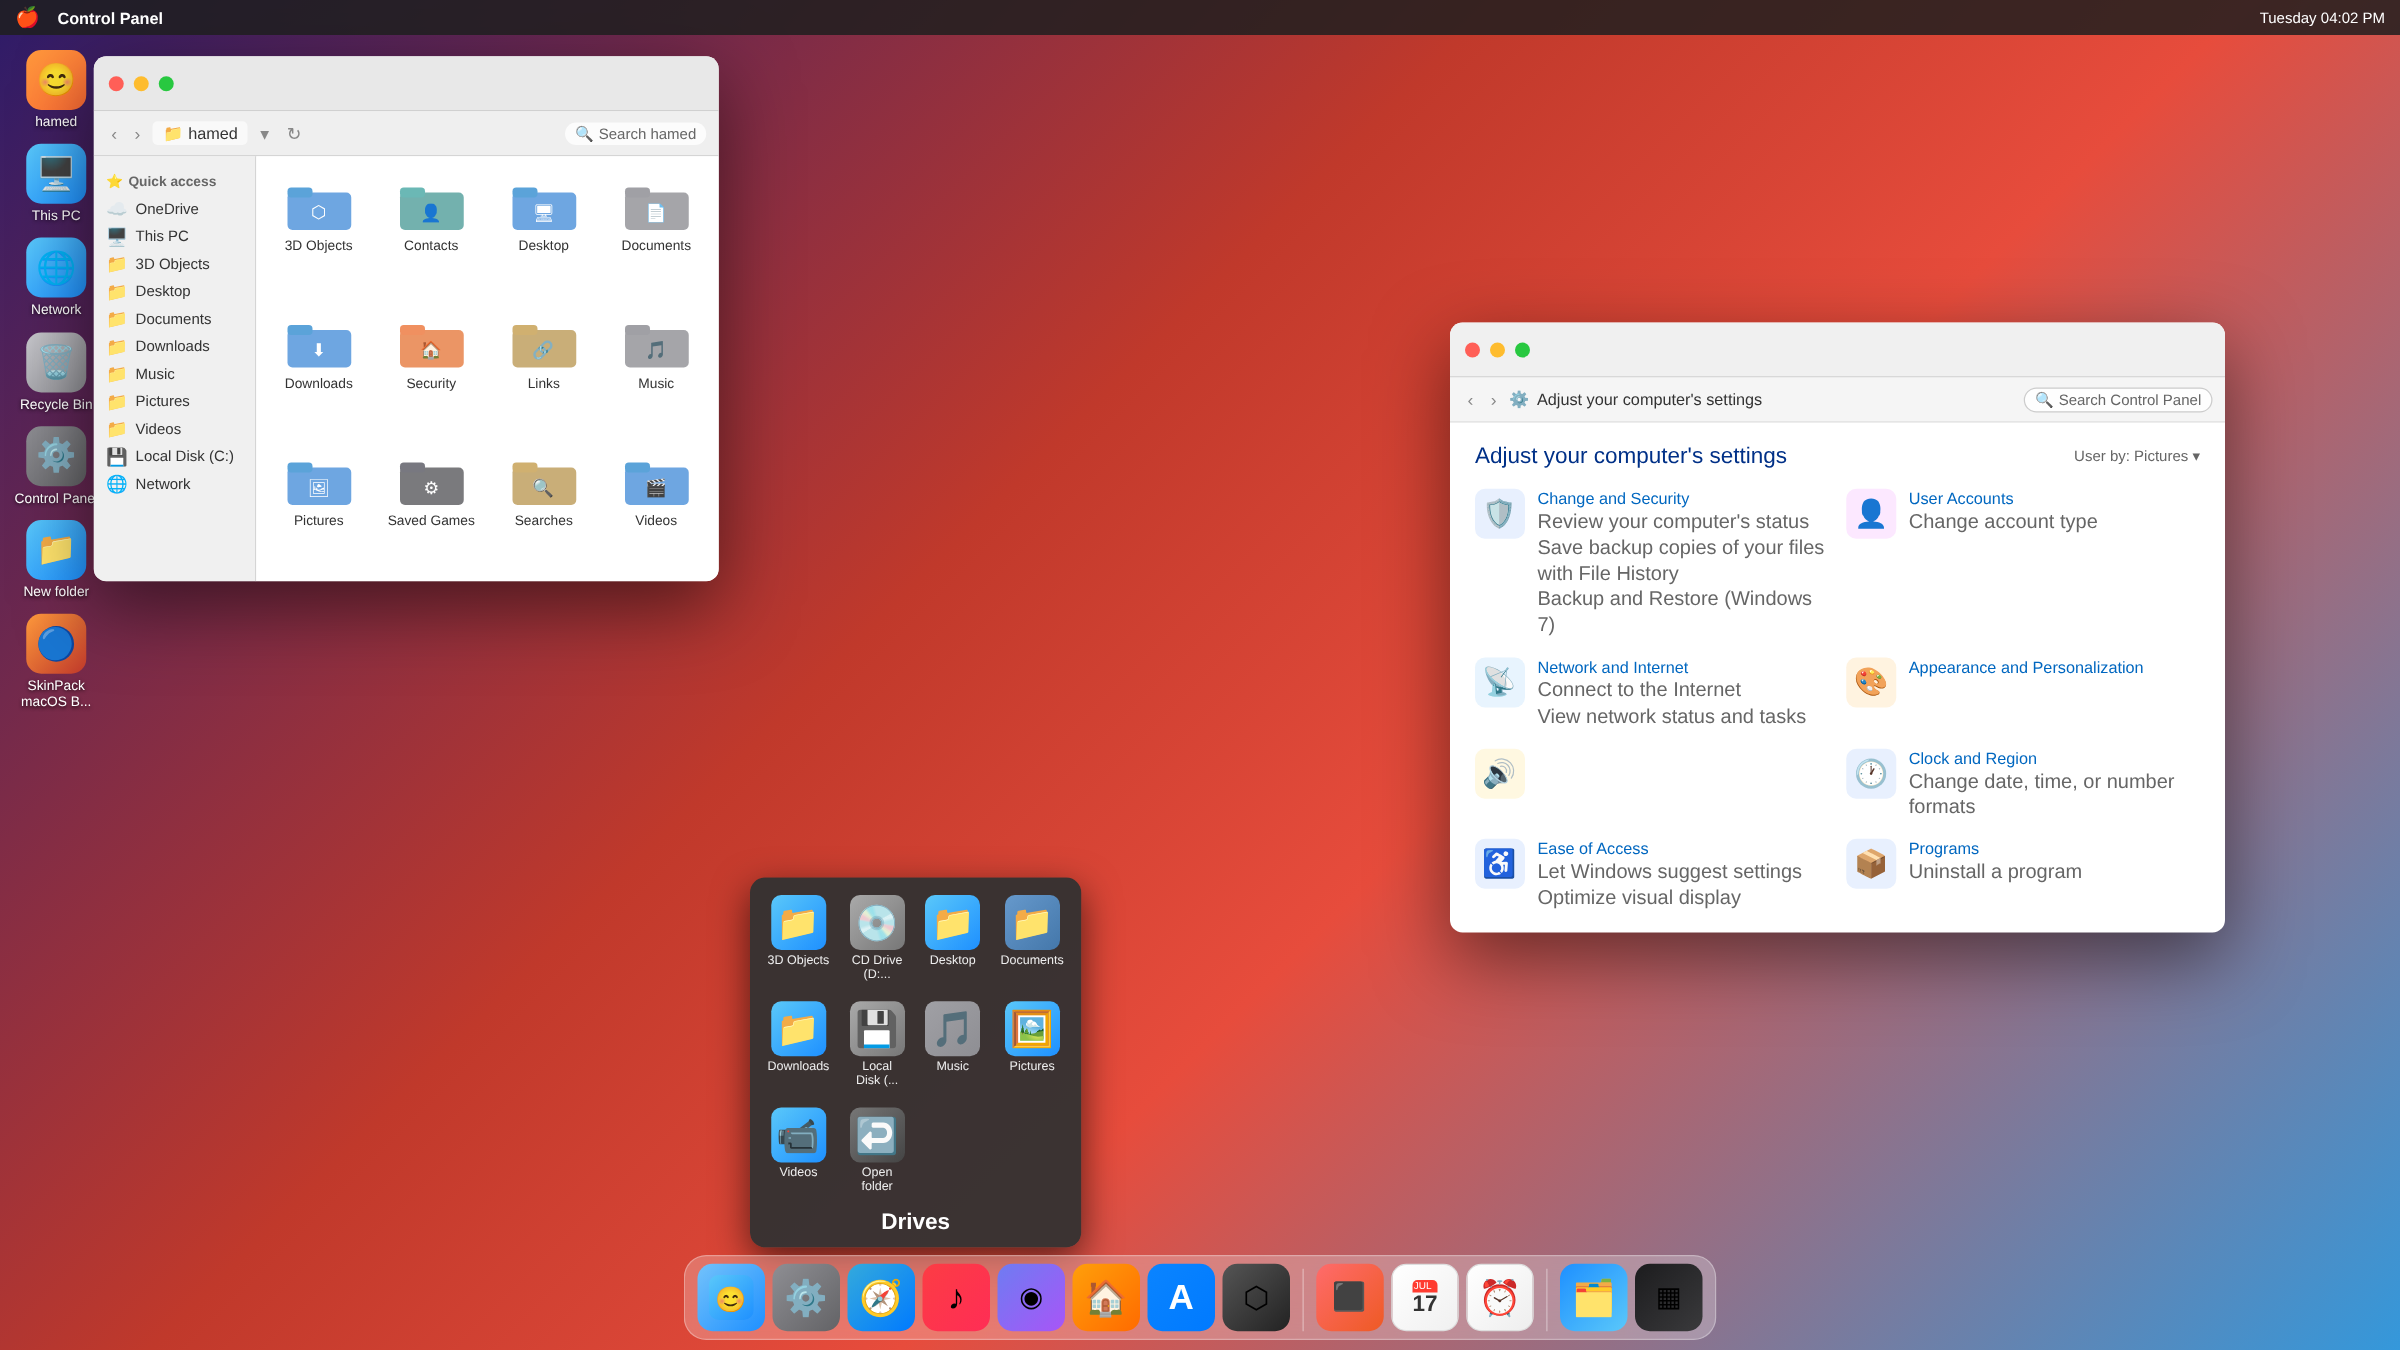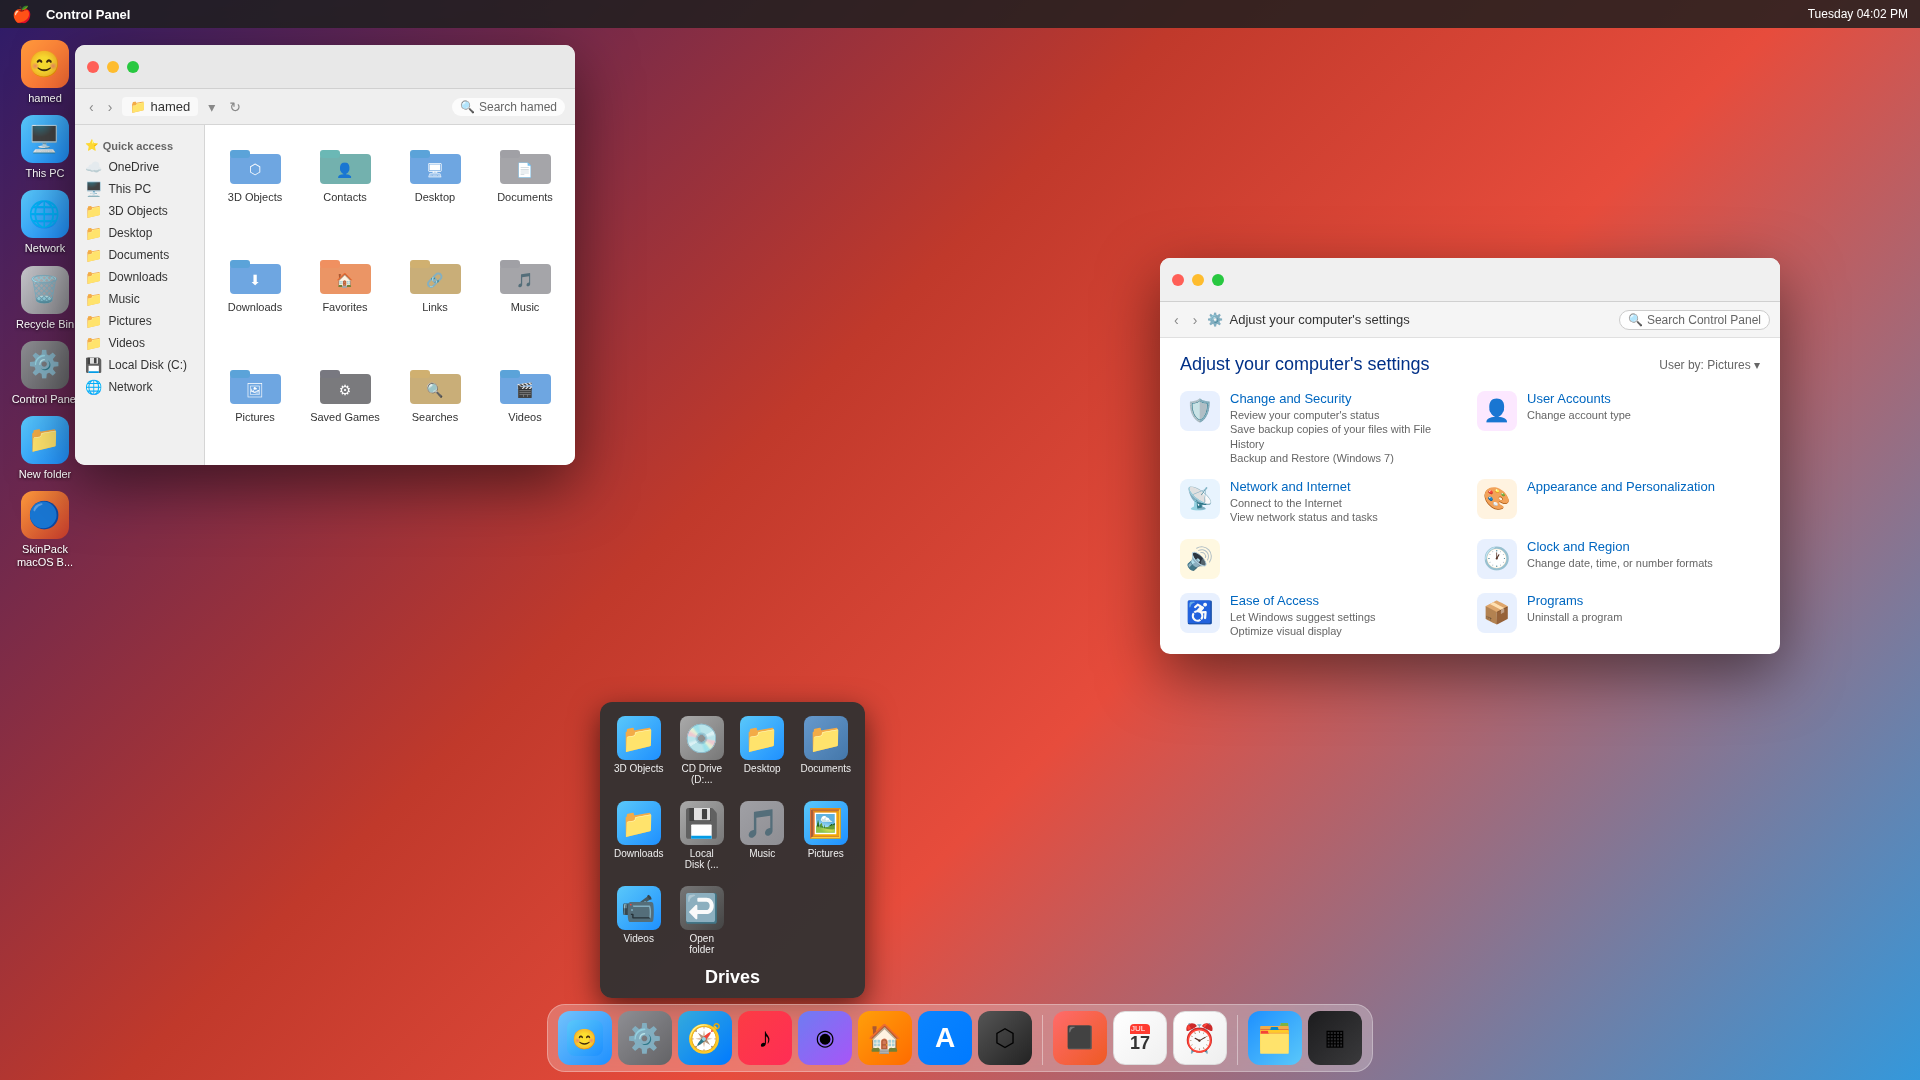--- a/index.html
+++ b/index.html
@@ -270,21 +270,21 @@
       font-size: 22px;
       flex-shrink: 0;
     }
     .cp-item-text h3 {
       font-size: 13px;
       color: #0067c0;
       font-weight: 400;
       margin-bottom: 2px;
     }
     .cp-item-text p {
-      font-size: 11px;
+      font-size: 16px;
       color: #666;
       line-height: 1.3;
     }
 
     
     .drives-popup {
       position: absolute;
       bottom: 82px;
       left: 600px;
       width: 265px;
@@ -571,21 +571,21 @@
       </div>
 
       <div class="folder-item">
         <div class="folder-icon">
           <svg width="55" height="45" viewBox="0 0 55 45">
             <rect x="2" y="12" width="51" height="30" rx="4" fill="#e8834a" opacity="0.85"></rect>
             <rect x="2" y="8" width="20" height="8" rx="3" fill="#f09060"></rect>
             <text x="27" y="33" text-anchor="middle" fill="white" font-size="14">🏠</text>
           </svg>
         </div>
-        <span class="folder-label">Favorites</span>
+        <span class="folder-label">Security</span>
       </div>
 
       <div class="folder-item">
         <div class="folder-icon">
           <svg width="55" height="45" viewBox="0 0 55 45">
             <rect x="2" y="12" width="51" height="30" rx="4" fill="#c0a060" opacity="0.85"></rect>
             <rect x="2" y="8" width="20" height="8" rx="3" fill="#d0b070"></rect>
             <text x="27" y="33" text-anchor="middle" fill="white" font-size="14">🔗</text>
           </svg>
         </div>

